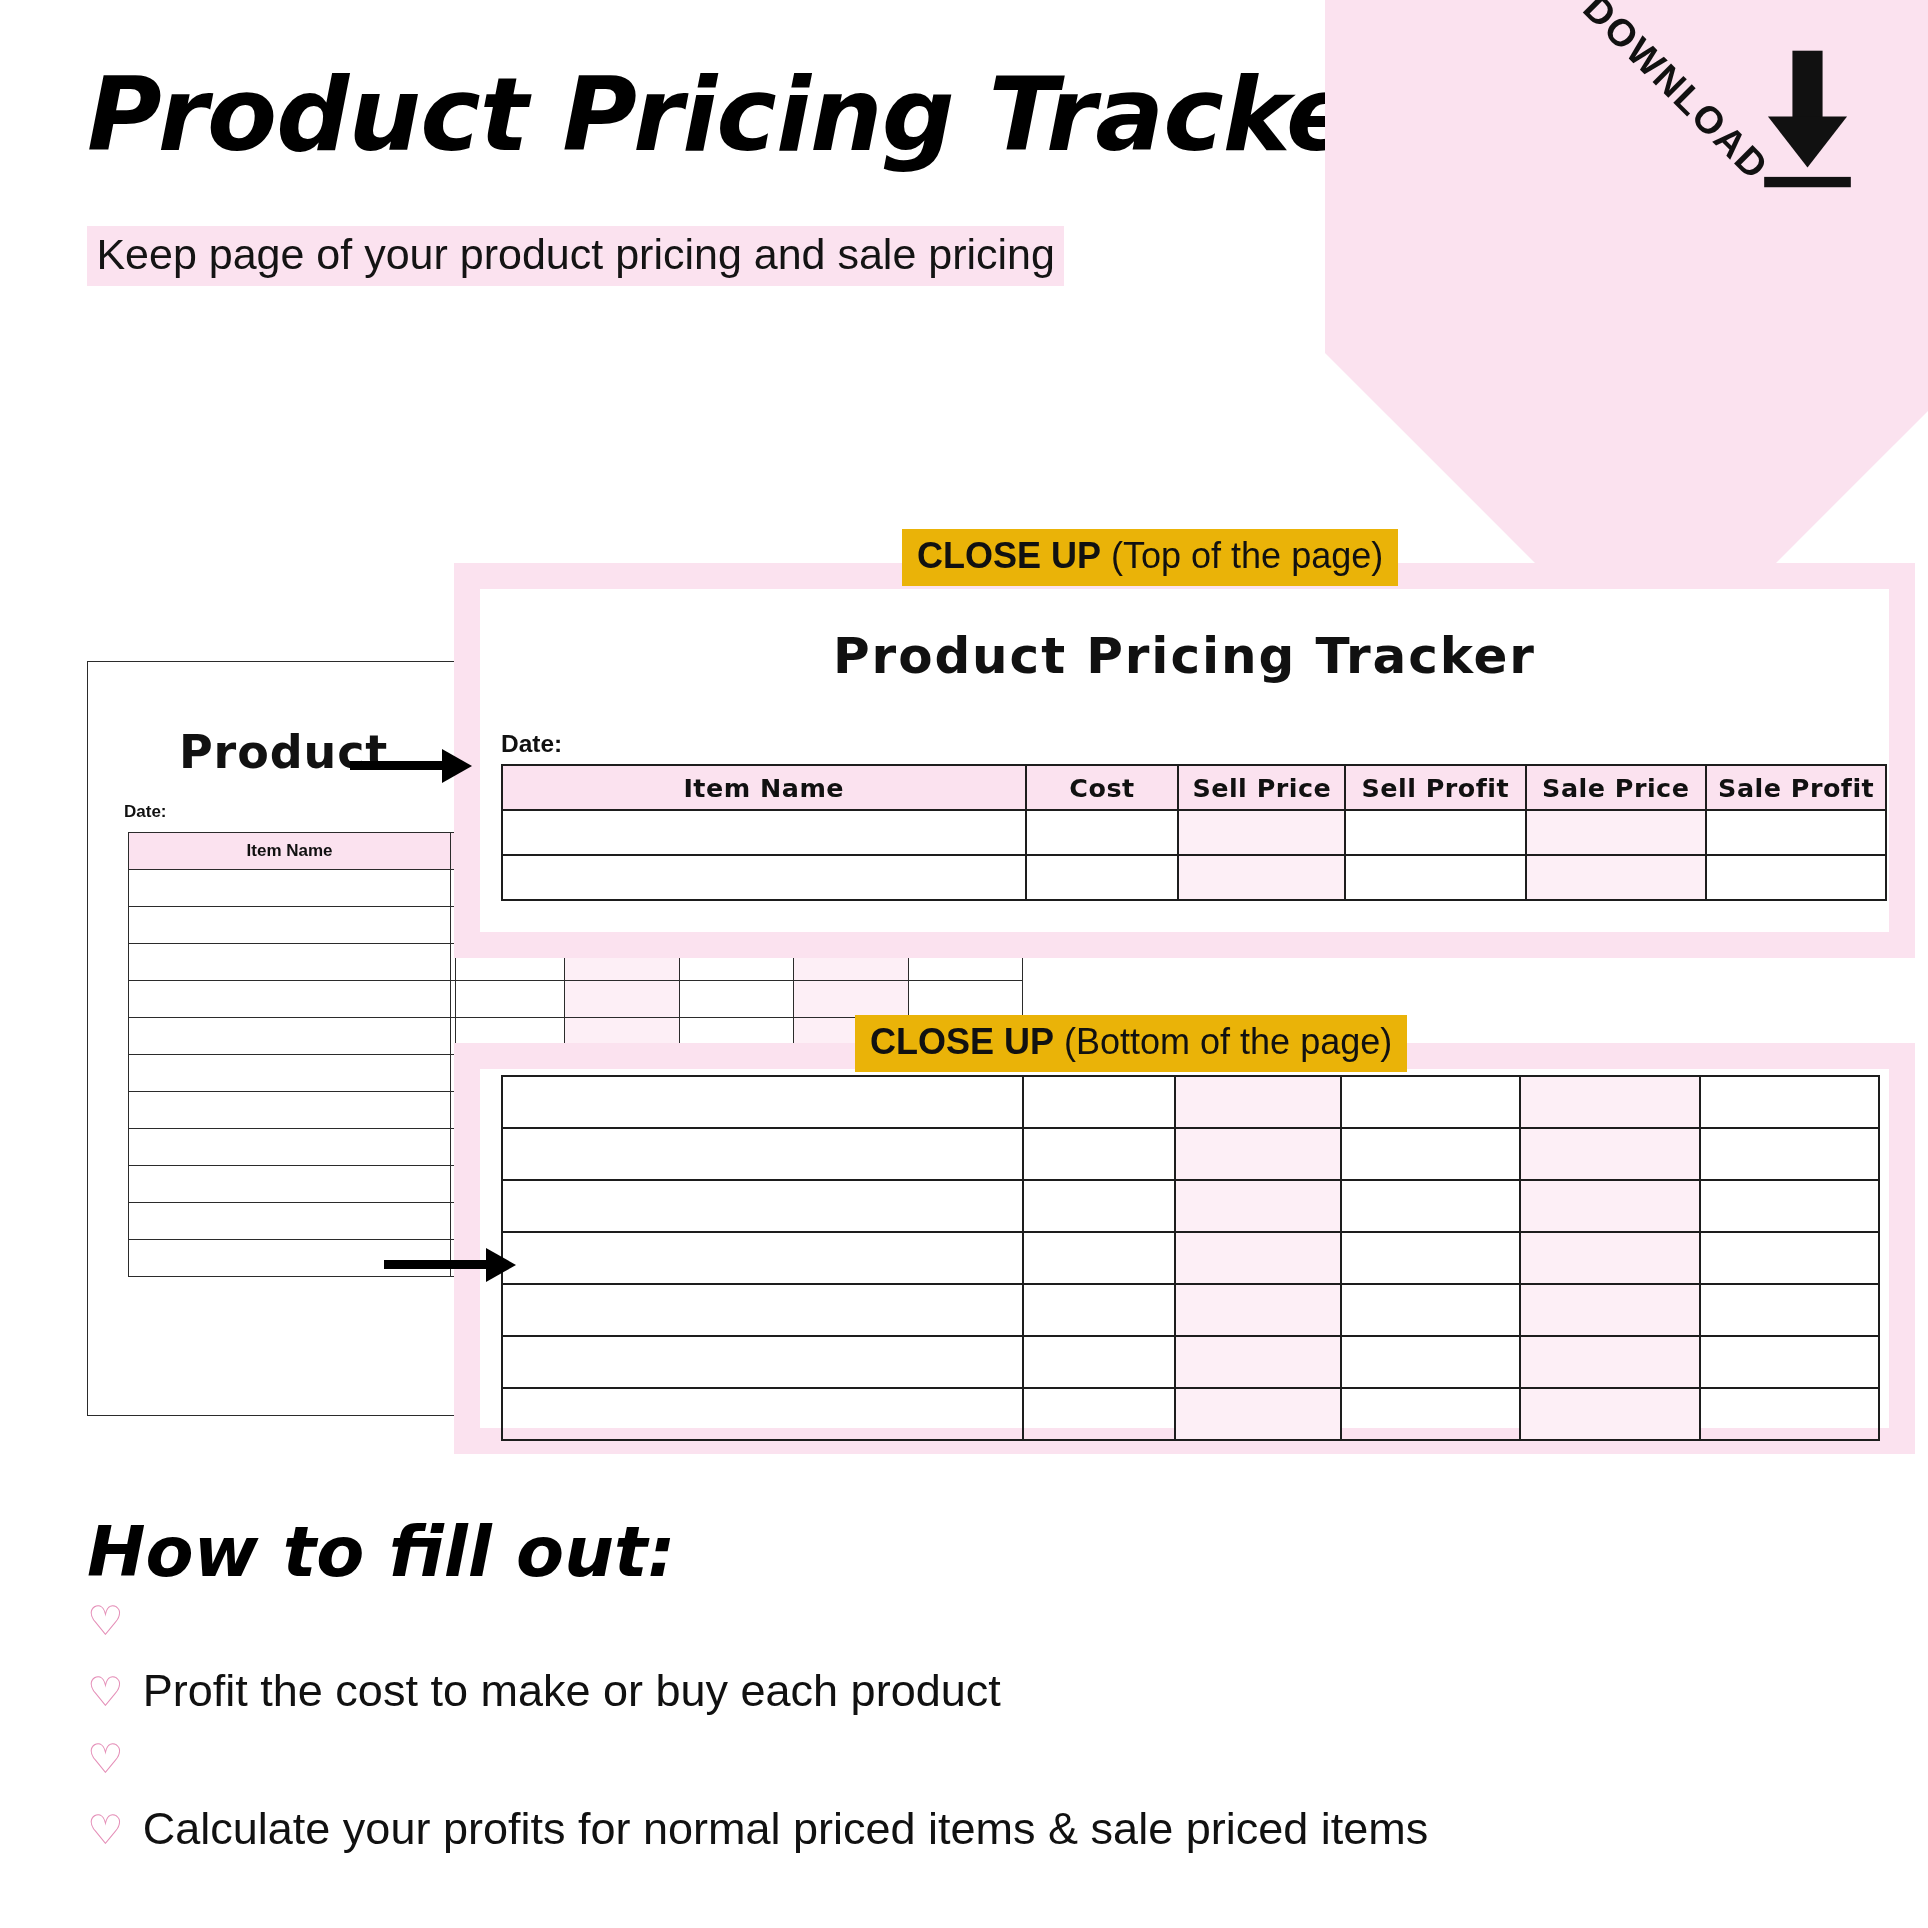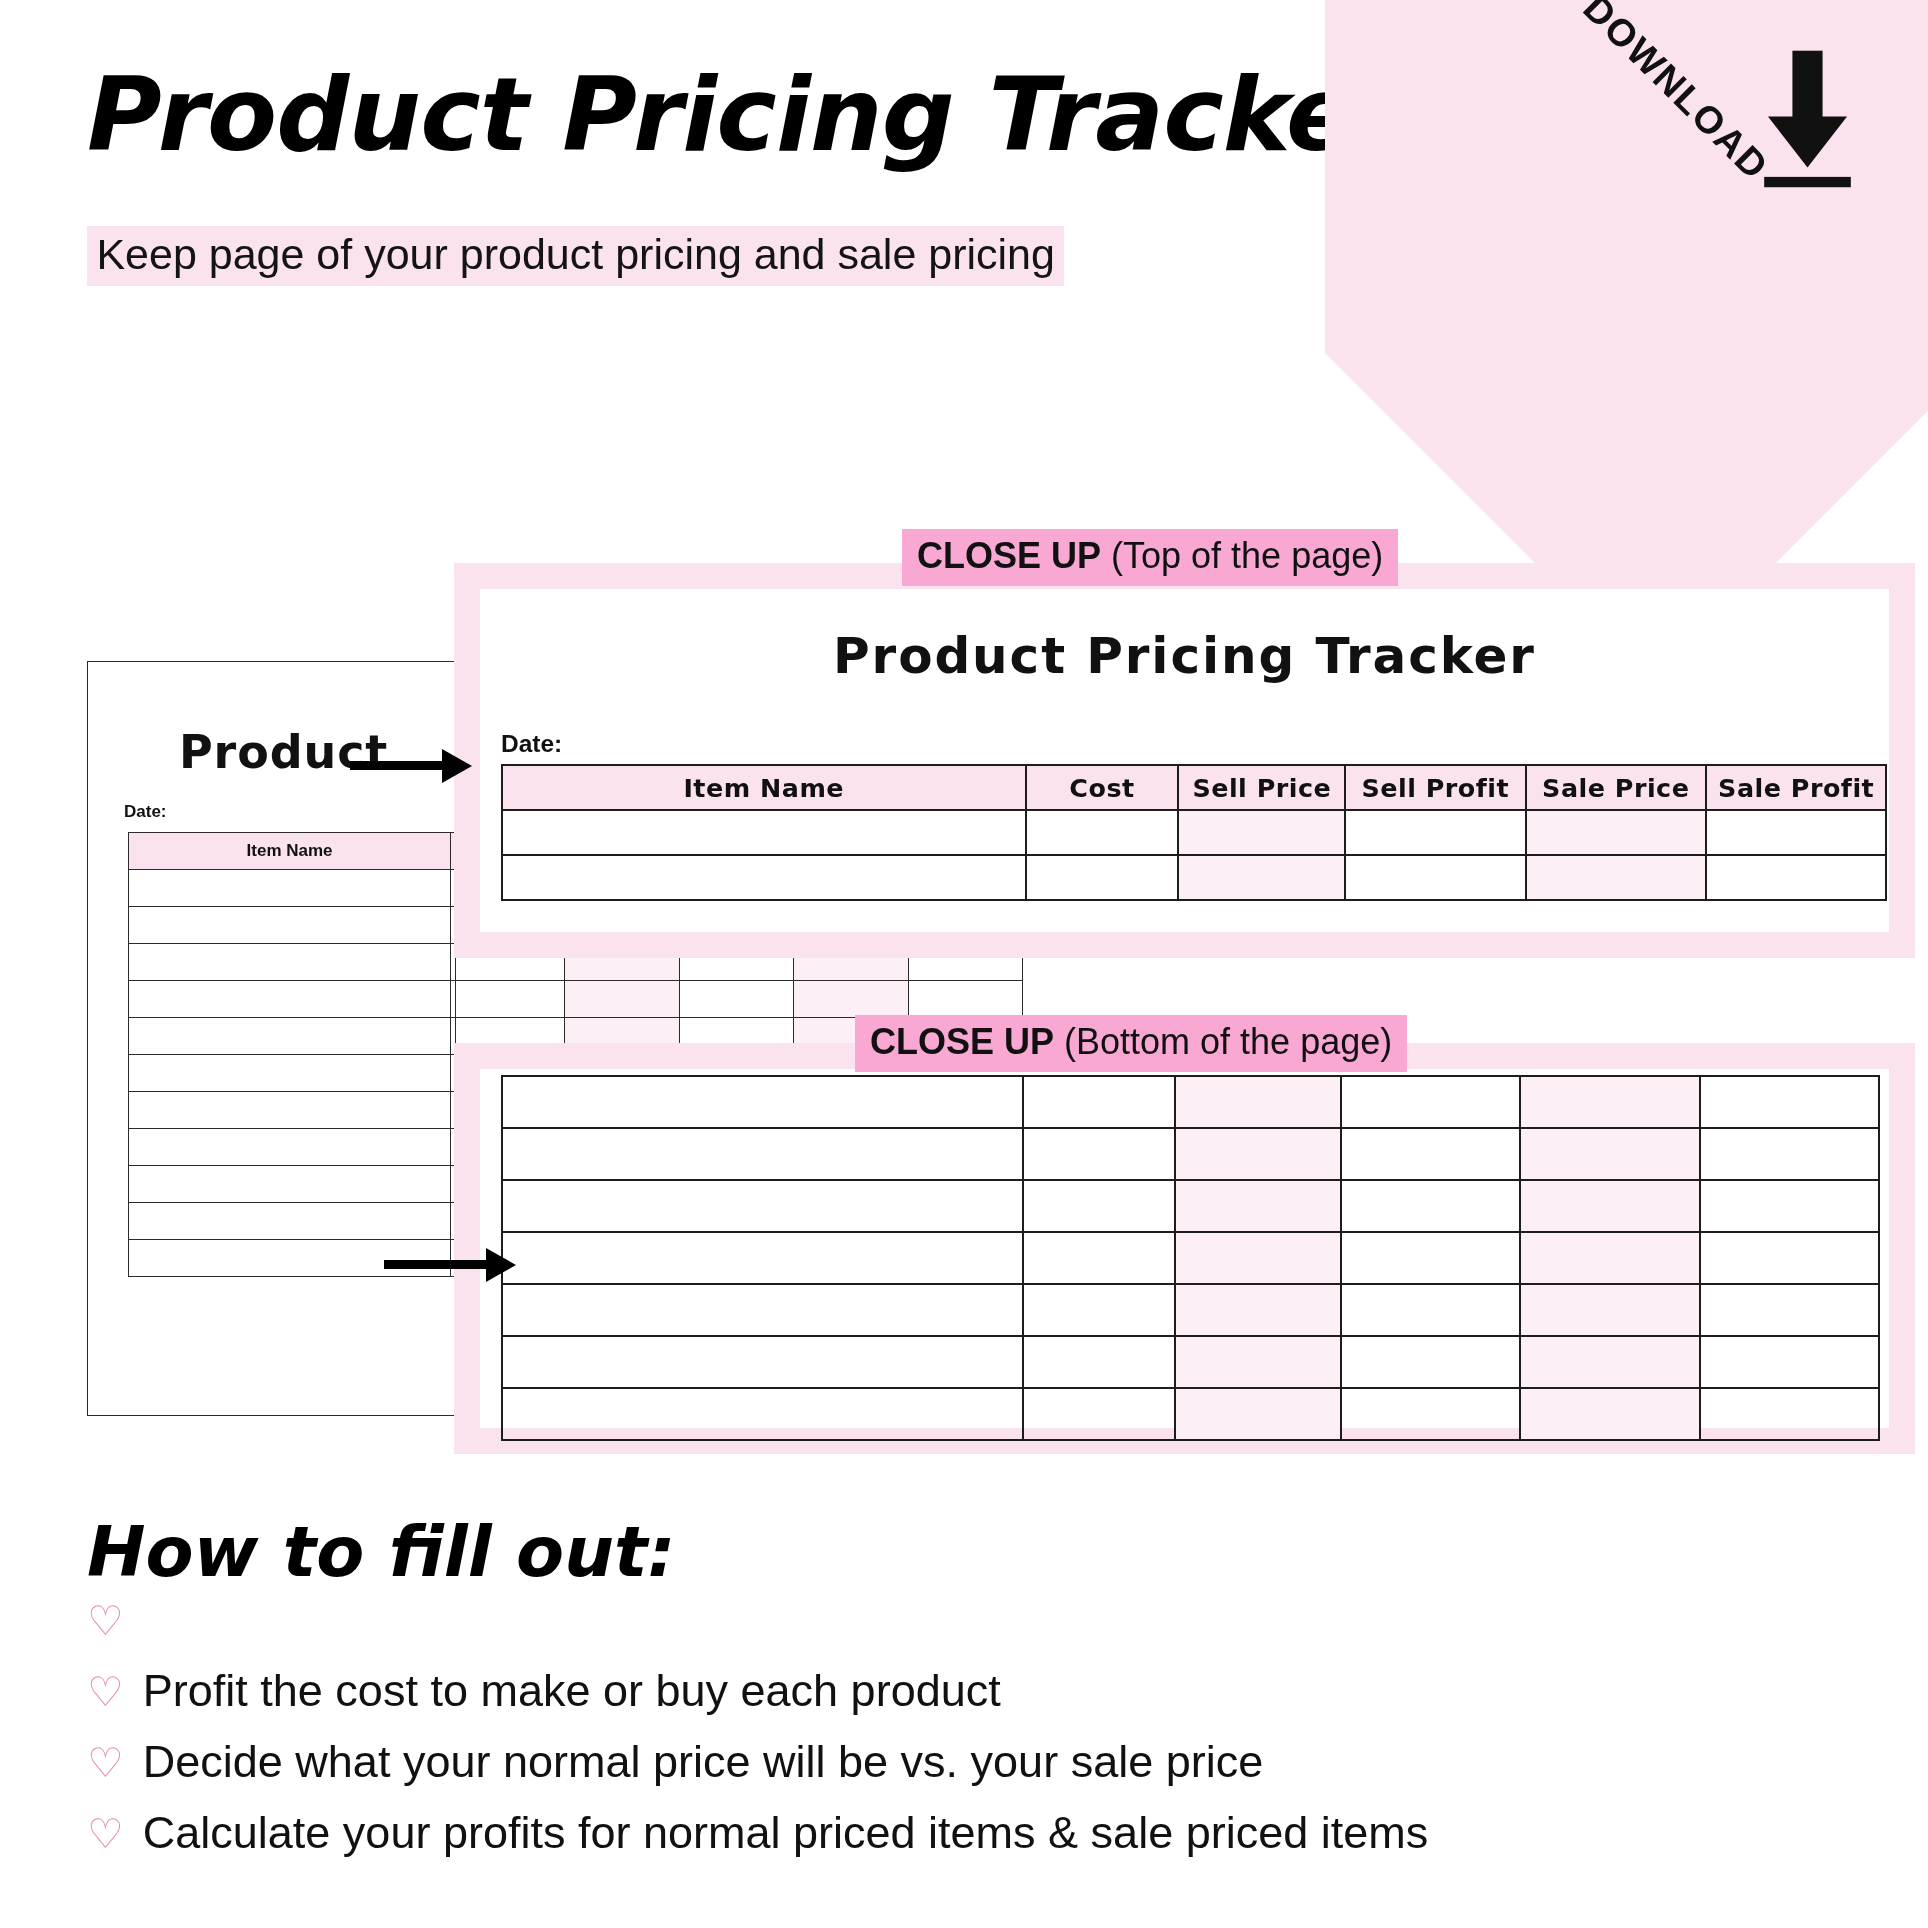--- a/index.html
+++ b/index.html
@@ -145,21 +145,21 @@
     height: 395px;
   }
   .closeup-bottom {
     left: 454px;
     top: 1043px;
     width: 1461px;
     height: 411px;
   }
   .cu-badge {
     position: absolute;
-    background: #f9a8d4;
+    background: #eab308;
     padding: 5.6px 15px 9.4px 15px;
     font-size: 36px;
     white-space: nowrap;
     color: #111;
     z-index: 5;
   }
   .cu-badge b { font-weight: 700; }
   .badge-top { left: 902px; top: 529px; }
   .badge-bottom { left: 855px; top: 1015px; }
 
@@ -507,20 +507,19 @@
 <div class="howto-list">
   <div class="howto-item">
     <span class="heart">♡</span>
   </div>
   <div class="howto-item">
     <span class="heart">♡</span>
     <span>Profit the cost to make or buy each product</span>
   </div>
   <div class="howto-item">
     <span class="heart">♡</span>
-    <span>Decide what your normal price will be vs. your sale price</span>
   </div>
   <div class="howto-item">
     <span class="heart">♡</span>
     <span>Calculate your profits for normal priced items &amp; sale priced items</span>
   </div>
 </div>
 
 
 </body></html>

